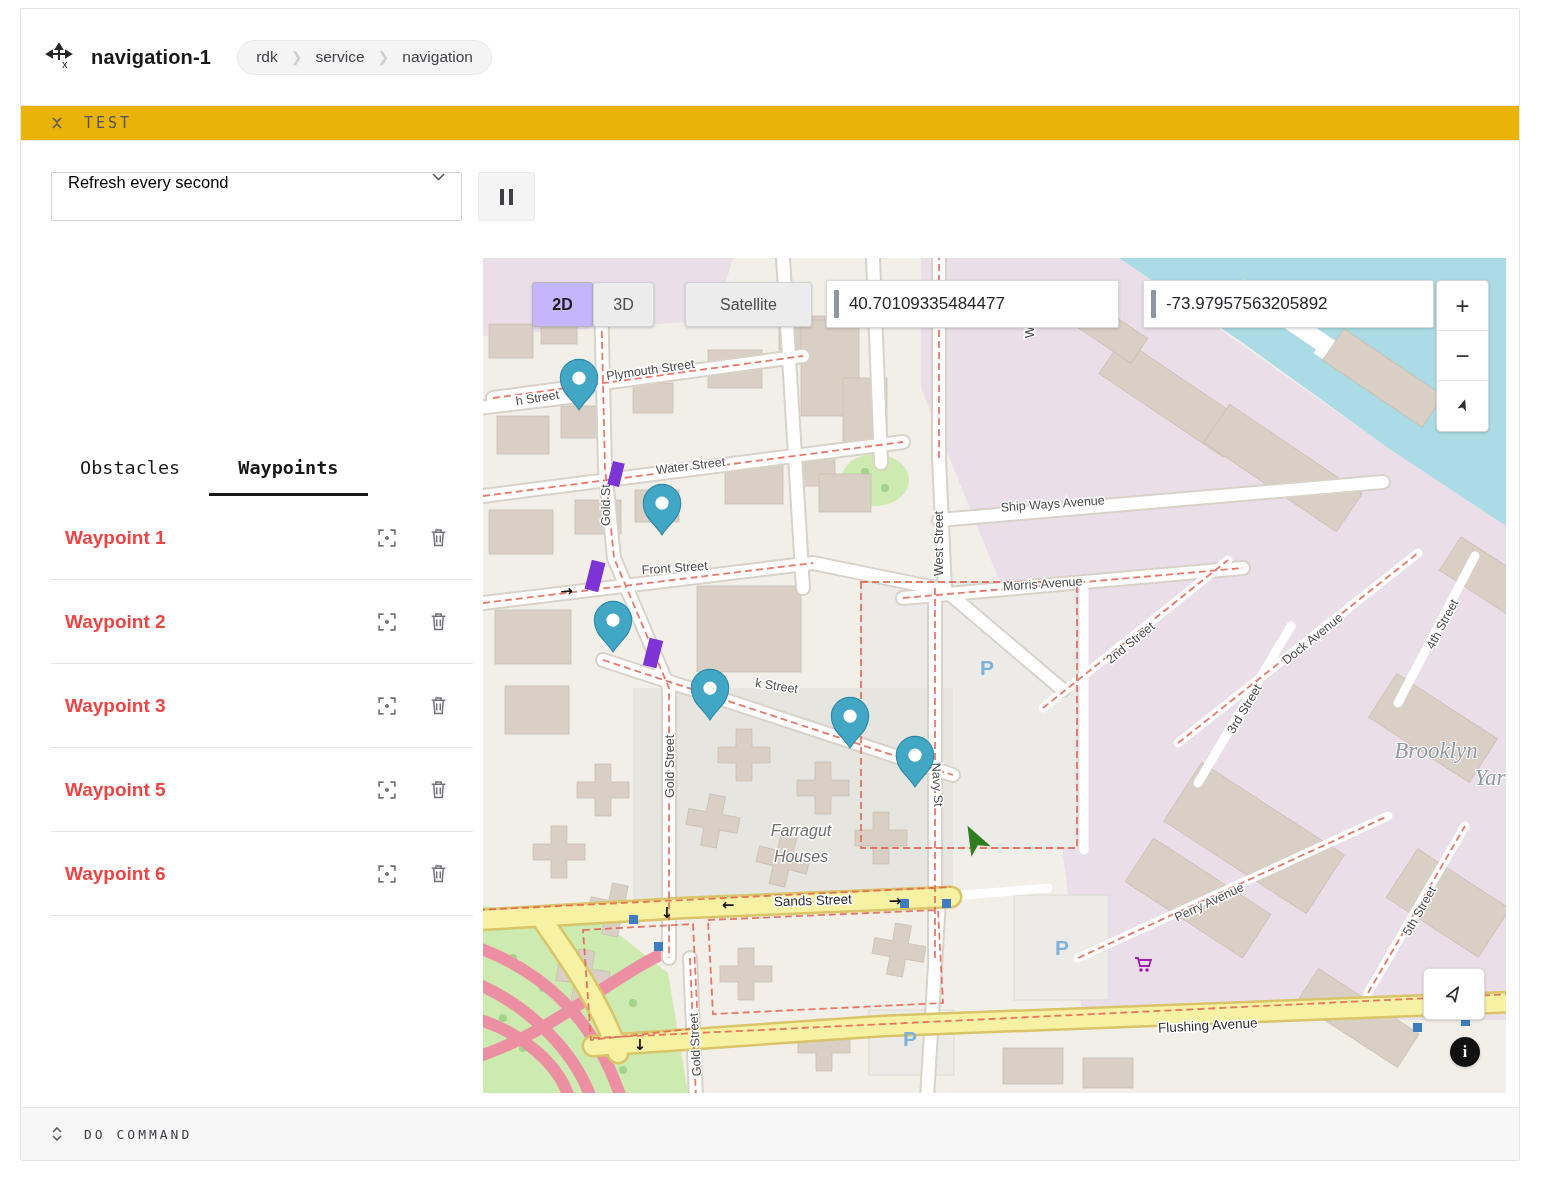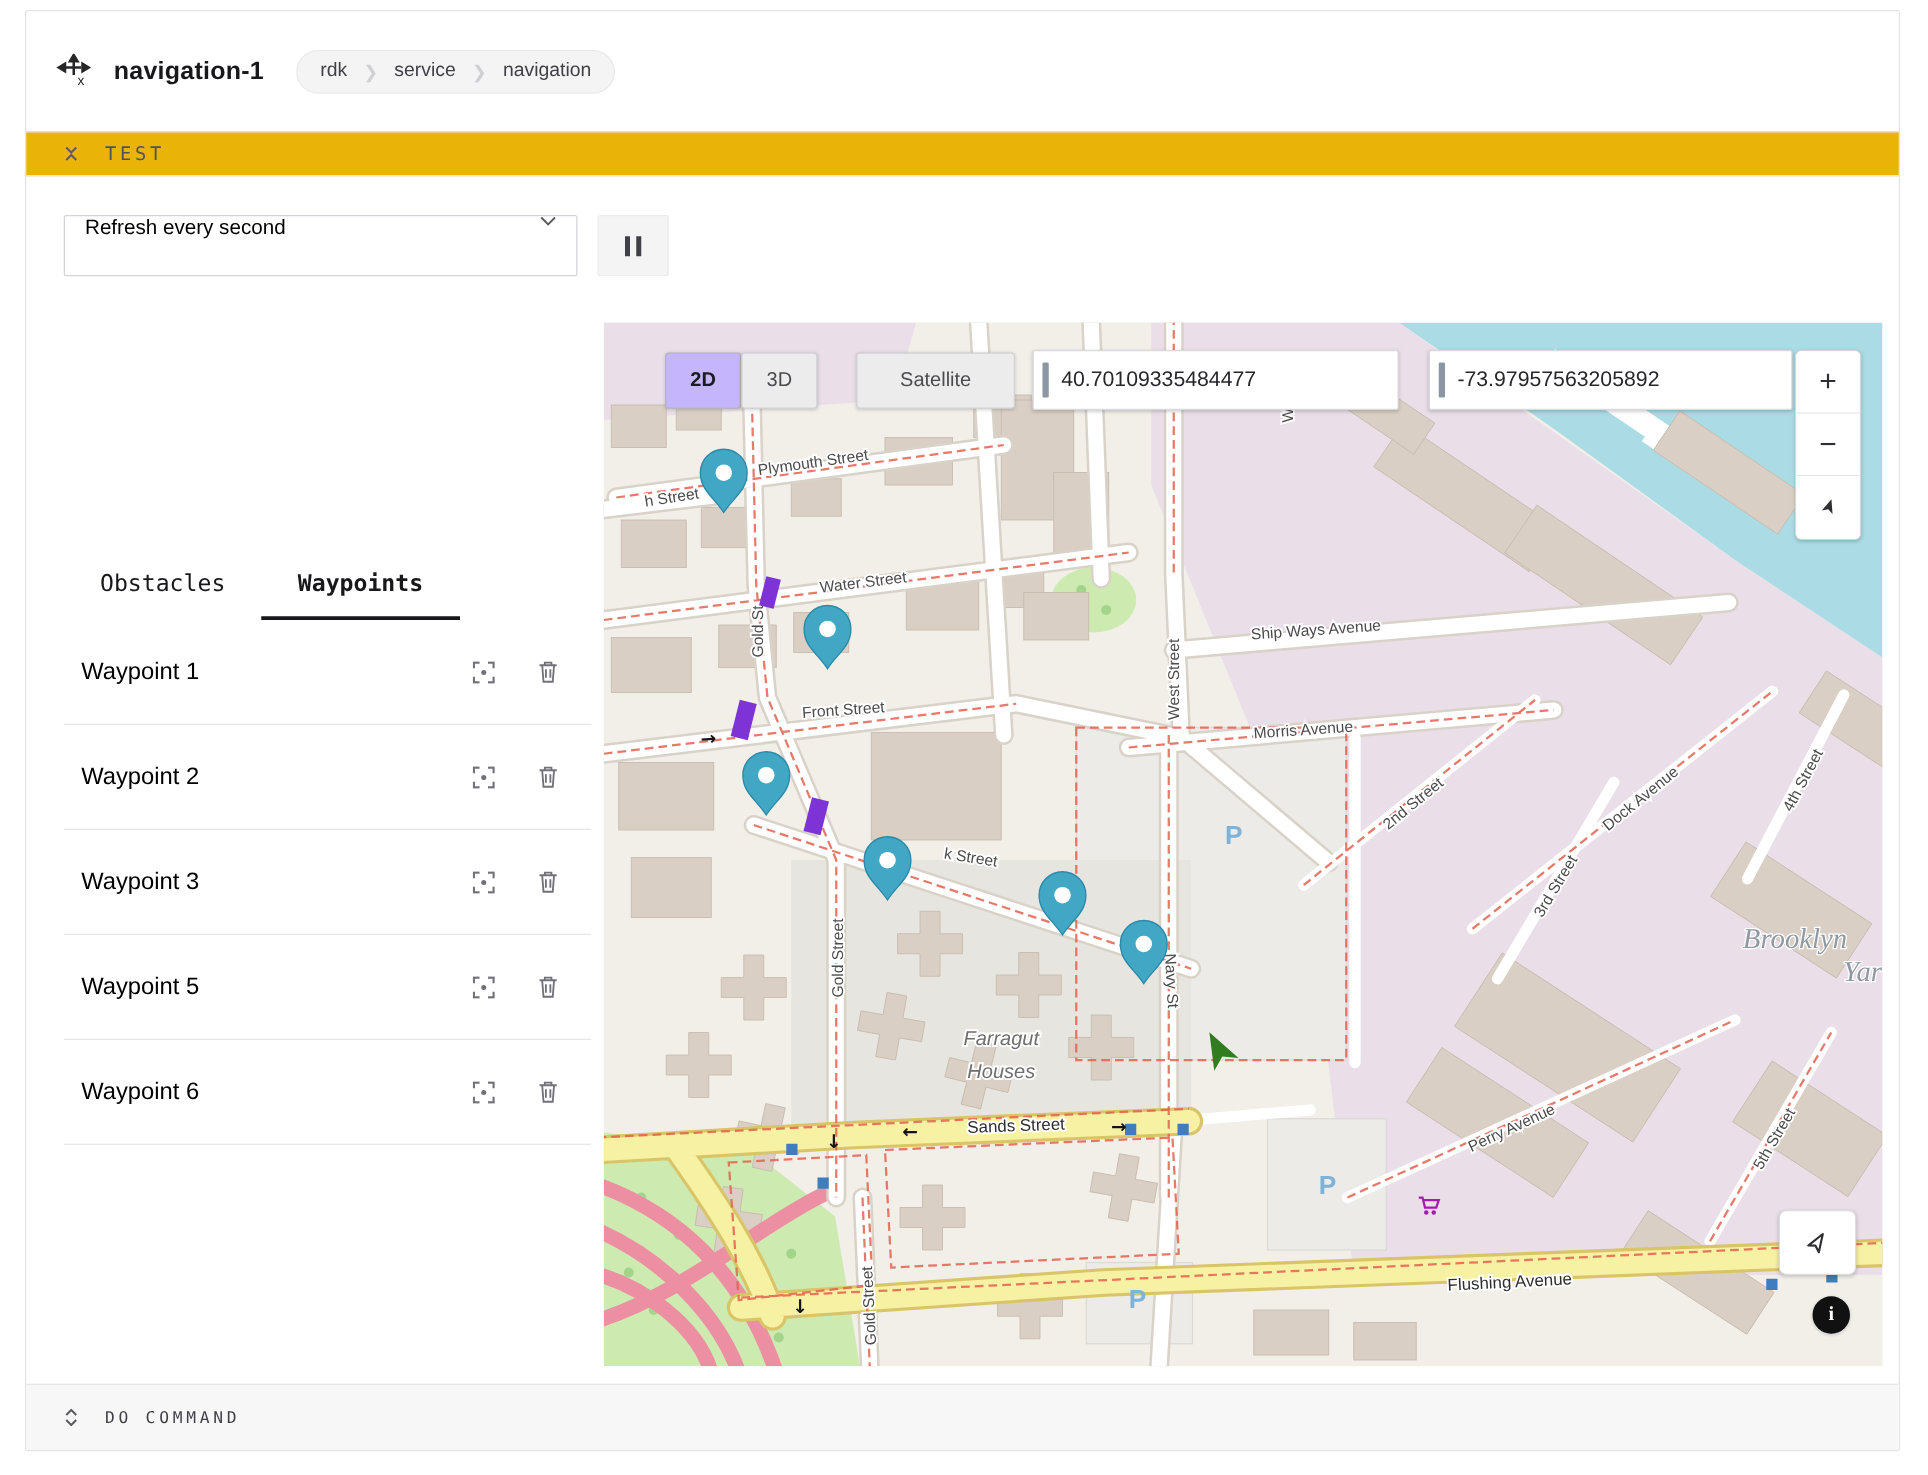--- a/index.html
+++ b/index.html
@@ -28,21 +28,21 @@
   .pause-btn { width:57px; height:49px; margin-left:16px; background:#f4f4f5; border:1px solid #ececef; border-radius:2px; display:flex; align-items:center; justify-content:center; gap:5px; cursor:pointer; }
   .pause-bar { width:4px; height:16px; background:#3f3f46; }
 
   
   .main-row { display:flex; gap:10px; margin-top:37px; align-items:center; }
   .left-panel { width:452px; padding-left:30px; }
   .tabs { display:flex; margin-top:22px; }
   .tab { font-family:"DejaVu Sans Mono",monospace; font-size:18.5px; padding:0 29px 15px 29px; color:#18181b; cursor:pointer; border-bottom:3px solid transparent; }
   .tab.selected { font-weight:bold; border-bottom:3px solid #18181b; }
   .wp-row { height:84px; display:flex; align-items:center; border-bottom:1px solid #e7e7ea; padding:0 26px 0 14px; }
-  .wp-label { flex:1; font-size:19px; color:#000000; }
+  .wp-label { flex:1; font-size:19px; color:#ef4444;font-weight:bold; }
   .icon-btn { background:none; border:none; padding:0; margin-left:34px; color:#71717a; cursor:pointer; display:flex; align-items:center; }
 
   
   .map-wrap { position:relative; width:1023px; height:835px; overflow:hidden; background:#f2efe9; }
   .map-svg { position:absolute; inset:0; }
 
   .street-label { font-family:"Liberation Sans",sans-serif; font-size:12.5px; fill:#4b4b4b; stroke:#ffffff; stroke-width:3px; paint-order:stroke; text-anchor:middle; }
   .street-label.start { text-anchor:start; }
   .street-label.dark { font-size:13.5px; fill:#2e2e2e; }
   .area-label { font-family:"Liberation Serif",serif; font-style:italic; font-size:23px; fill:#8f99a2; text-anchor:middle; stroke:#fff; stroke-width:2px; paint-order:stroke; }

